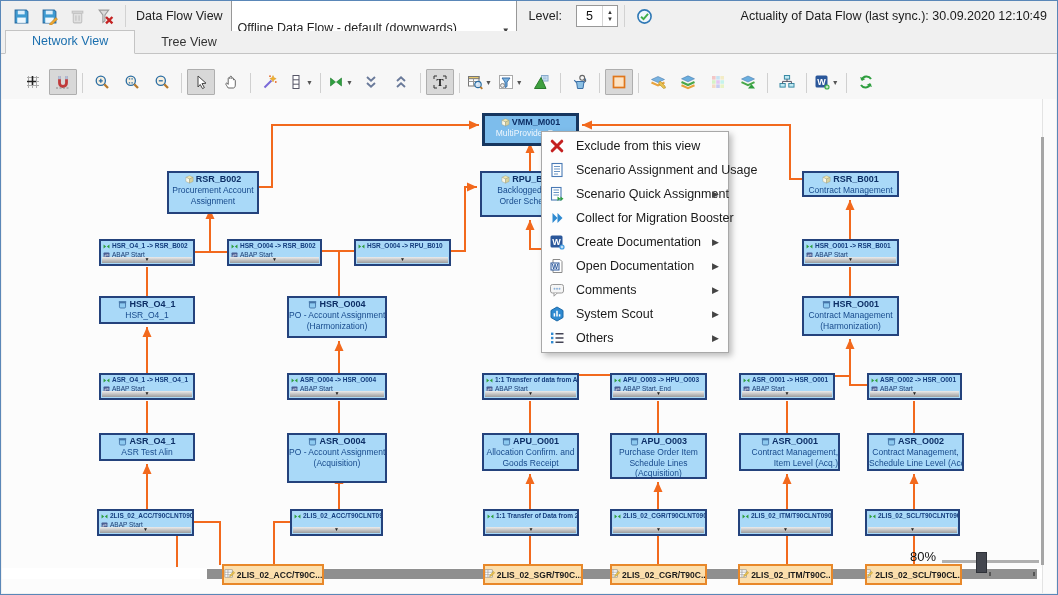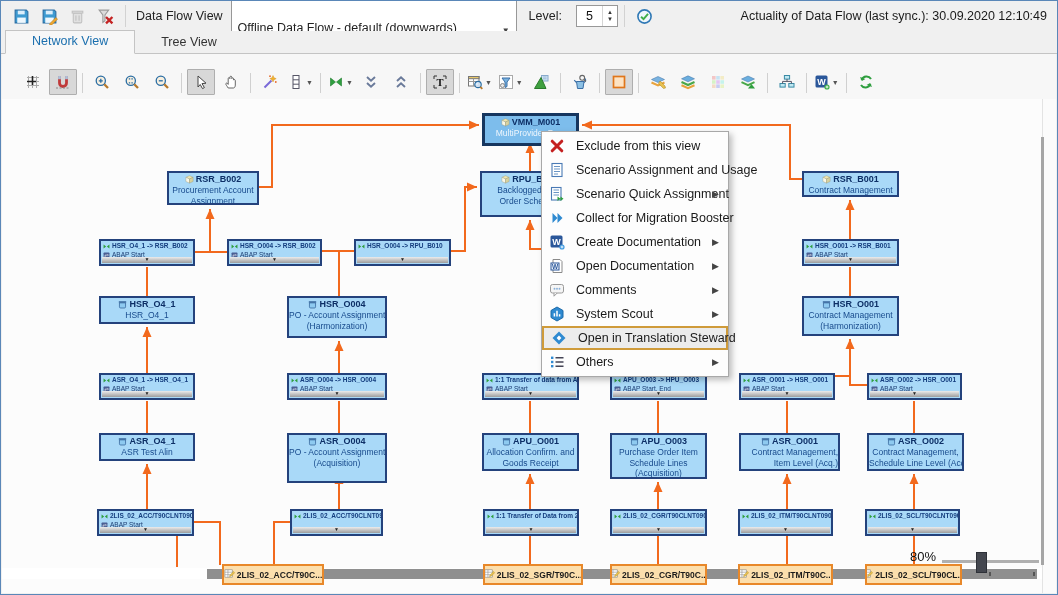--- a/index.html
+++ b/index.html
@@ -460,27 +460,20 @@
           <span class="sub-arr">▶</span>
         </div>
         <div class="mi">
           <span class="mic"><svg viewBox="0 0 16 16">
               <path d="M8 1l6 3.5v7L8 15l-6-3.5v-7z" fill="#2f8ad1" stroke="#1d6aa8"></path>
               <path d="M5.4 10.5V7.2M8 10.5V4.8M10.6 10.5V8.2" stroke="#fff" stroke-width="1.5" fill="none"></path>
             </svg></span>
           <span class="mlabel">System Scout</span>
           <span class="sub-arr">▶</span>
         </div>
-        <div class="mi hl">
-          <span class="mic"><svg viewBox="0 0 16 16">
-              <rect x="3.4" y="3.4" width="9.2" height="9.2" transform="rotate(45 8 8)" fill="#2f8ad1"></rect>
-              <rect x="6.3" y="6.3" width="3.4" height="3.4" transform="rotate(45 8 8)" fill="#fff"></rect>
-            </svg></span>
-          <span class="mlabel">Open in Translation Steward</span>
-        </div>
         <div class="mi">
           <span class="mic"><svg viewBox="0 0 16 16">
               <path d="M6.5 3.8h8M6.5 8h8M6.5 12.2h8" stroke="#445" stroke-width="1.5"></path>
               <rect x="2" y="2.6" width="2.4" height="2.4" fill="#2f8ad1"></rect>
               <rect x="2" y="6.8" width="2.4" height="2.4" fill="#2f8ad1"></rect>
               <rect x="2" y="11" width="2.4" height="2.4" fill="#2f8ad1"></rect>
             </svg></span>
           <span class="mlabel">Others</span>
           <span class="sub-arr">▶</span>
         </div>
@@ -491,21 +484,21 @@
             <svg viewBox="0 0 10 10">
               <path d="M5 .8l4 1.8L5 4.4 1 2.6z" fill="#efe6b0" stroke="#9a946a" stroke-width=".4"></path>
               <path d="M1 2.6v4.6l4 1.8V4.4z" fill="#fbf8e8" stroke="#9a946a" stroke-width=".4"></path>
               <path d="M9 2.6v4.6L5 9V4.4z" fill="#d8d2a0" stroke="#9a946a" stroke-width=".4"></path>
             </svg>
           </span>
           <span>VMM_M001</span>
         </div>
         <div class="ibox-line">MultiProvider Pu...</div>
       </div>
-      <div class="ibox" style="left: 165px; top: 72px; width: 92px; height: 34px;">
+      <div class="ibox" style="left: 165px; top: 72px; width: 92px; height: 43px;">
         <div class="ibox-title">
           <span class="mini">
             <svg viewBox="0 0 10 10">
               <path d="M5 .8l4 1.8L5 4.4 1 2.6z" fill="#efe6b0" stroke="#9a946a" stroke-width=".4"></path>
               <path d="M1 2.6v4.6l4 1.8V4.4z" fill="#fbf8e8" stroke="#9a946a" stroke-width=".4"></path>
               <path d="M9 2.6v4.6L5 9V4.4z" fill="#d8d2a0" stroke="#9a946a" stroke-width=".4"></path>
             </svg>
           </span>
           <span>RSR_B002</span>
         </div>

